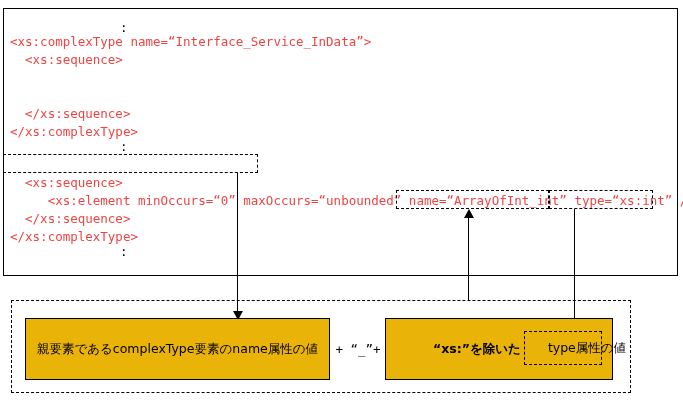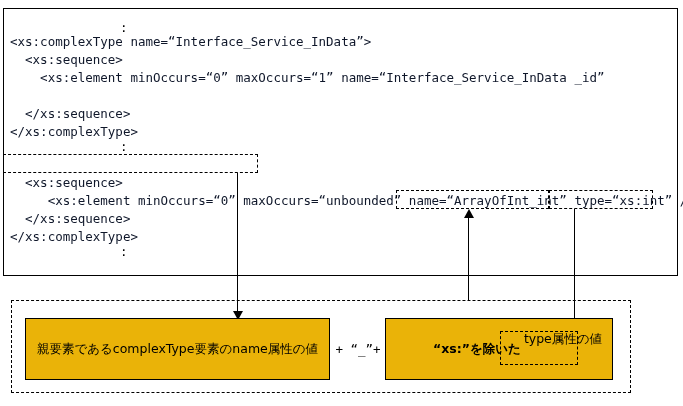--- a/index.html
+++ b/index.html
@@ -29,21 +29,21 @@
   }
 
   .code-line {
     position: absolute;
     left: 6px;
     white-space: pre;
     font-family: "DejaVu Sans Mono", "Liberation Mono", monospace;
     font-size: 12.5px;
     line-height: 14px;
     letter-spacing: 0px;
-    color: #0f172a;
+    color: #ef4444;
   }
 
   .dots {
     position: absolute;
     white-space: pre;
     font-family: "DejaVu Sans Mono", "Liberation Mono", monospace;
     font-size: 12.5px;
     line-height: 14px;
     color: #000000;
   }
@@ -134,41 +134,41 @@
     justify-content: center;
     white-space: nowrap;
     font-family: "DejaVu Sans Mono", "Liberation Mono", monospace;
     font-size: 12.5px;
     color: #000000;
   }
 
   
   #type-attr-highlight {
     position: absolute;
-    left: 500px;
+    left: 524px;
     top: 331px;
     width: 78px;
     height: 34px;
     border: 1px dashed #000000;
     box-sizing: border-box;
     display: flex;
+    align-items: center;
     justify-content: center;
     padding-left: 48px;
   }
 </style>
 </head>
 <body>
 
 <div id="code-panel">
 
   <div class="dots" style="left:116px; top:12px;">:</div>
 
   <div class="code-line" style="top:26px;">&lt;xs:complexType name=“Interface_Service_InData”&gt;</div>
   <div class="code-line" style="top:44px;">  &lt;xs:sequence&gt;</div>
-  <div class="code-line" style="top:62px;">    &lt;xs:element minOccurs=“0” maxOccurs=“1” name=“Interface_Service_InData _id”</div>
   <div class="code-line" style="top:98px;">  &lt;/xs:sequence&gt;</div>
   <div class="code-line" style="top:116px;">&lt;/xs:complexType&gt;</div>
 
   <div class="dots" style="left:116px; top:131px;">:</div>
 
   <div class="code-line" style="top:167px;">  &lt;xs:sequence&gt;</div>
   <div class="code-line" style="top:185px;">     &lt;xs:element minOccurs=“0” maxOccurs=“unbounded” name=“ArrayOfInt_int” type=“xs:int” /&gt;</div>
   <div class="code-line" style="top:203px;">  &lt;/xs:sequence&gt;</div>
   <div class="code-line" style="top:221px;">&lt;/xs:complexType&gt;</div>
 

